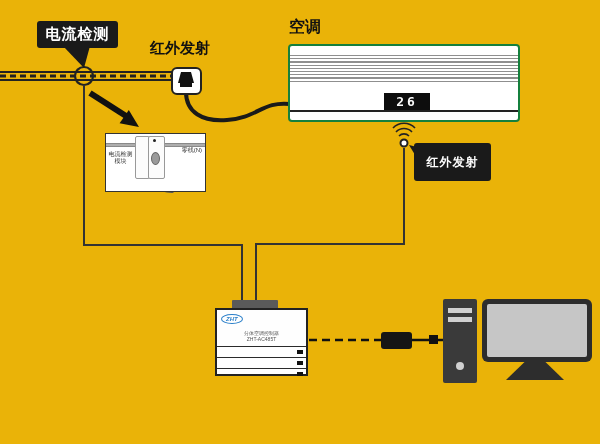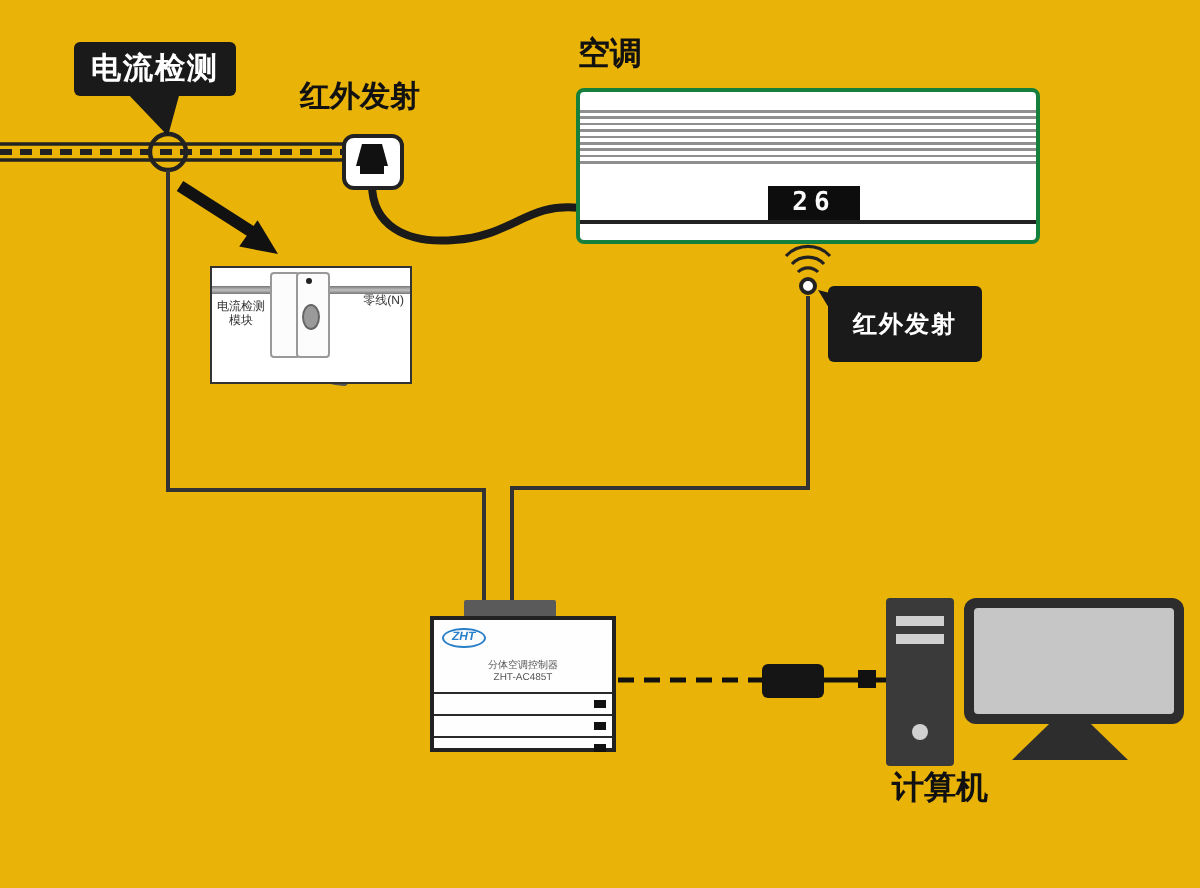--- a/index.html
+++ b/index.html
@@ -155,15 +155,14 @@
 
   <div class="abs tower">
     <div class="slot" style="top:9px;"></div>
     <div class="slot" style="top:18px;"></div>
     <div class="pwr"></div>
   </div>
   <div class="abs monitor">
     <div class="screen"></div>
   </div>
   <div class="abs stand"></div>
-  <div class="abs plainlabel" style="left:440px;top:384px;width:60px;text-align:center;font-size:16px;">计算机</div>
 
 </div>
 
 </body></html>

